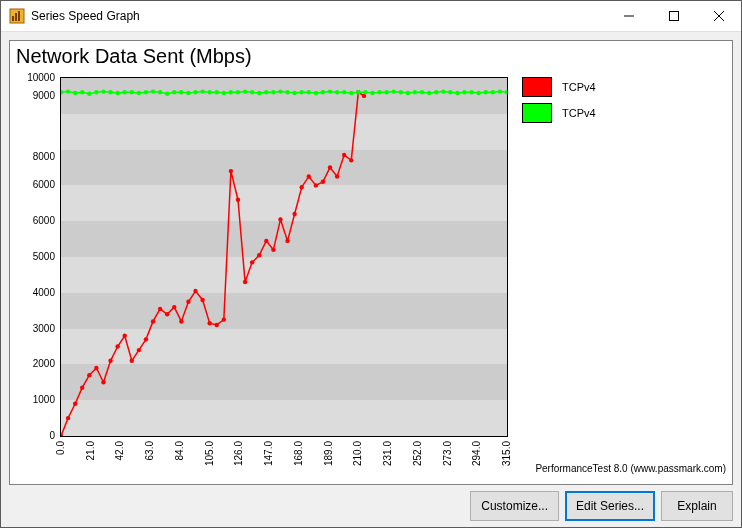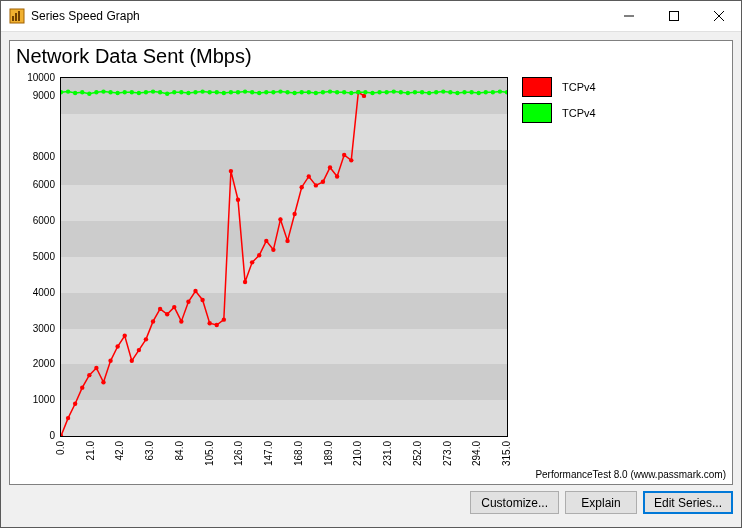--- a/index.html
+++ b/index.html
@@ -66,21 +66,21 @@
     padding-left: 36px;
   }
   .chart-title {
     position: absolute;
     left: 6px; top: 4px;
     font-size: 20px;
     color: #000;
   }
   .credits {
     position: absolute;
-    right: 6px; bottom: 4px;
+    right: 6px; bottom: 10px;
     font-size: 10px;
     color: #000;
   }
   .plot {
     position: absolute;
     left: 50px;
     top: 36px;
     width: 448px;
     height: 360px;
     border: 1px solid #000;
@@ -143,21 +143,21 @@
   }
   .button-row {
     height: 30px;
     margin-top: 6px;
     display: flex;
     justify-content: flex-end;
     gap: 6px;
   }
   .btn {
     min-width: 72px;
-    height: 23px;
+    height: 30px;
     padding: 0 10px;
     background: #e1e1e1;
     border: 1px solid #adadad;
     font-size: 12px;
     display: flex;
     align-items: center;
     justify-content: center;
     box-sizing: border-box;
   }
   .btn.focused {
@@ -364,17 +364,17 @@
           <div class="legend-swatch" style="background:#00ff00"></div>
           <span>TCPv4</span>
         </div>
       </div>
 
       <div class="credits">PerformanceTest 8.0 (www.passmark.com)</div>
     </div>
 
     <div class="button-row">
       <div class="btn">Customize...</div>
+      <div class="btn focused">Edit Series...</div>
       <div class="btn">Explain</div>
-      <div class="btn focused">Edit Series...</div>
     </div>
   </div>
 </div>
 
 </body></html>

